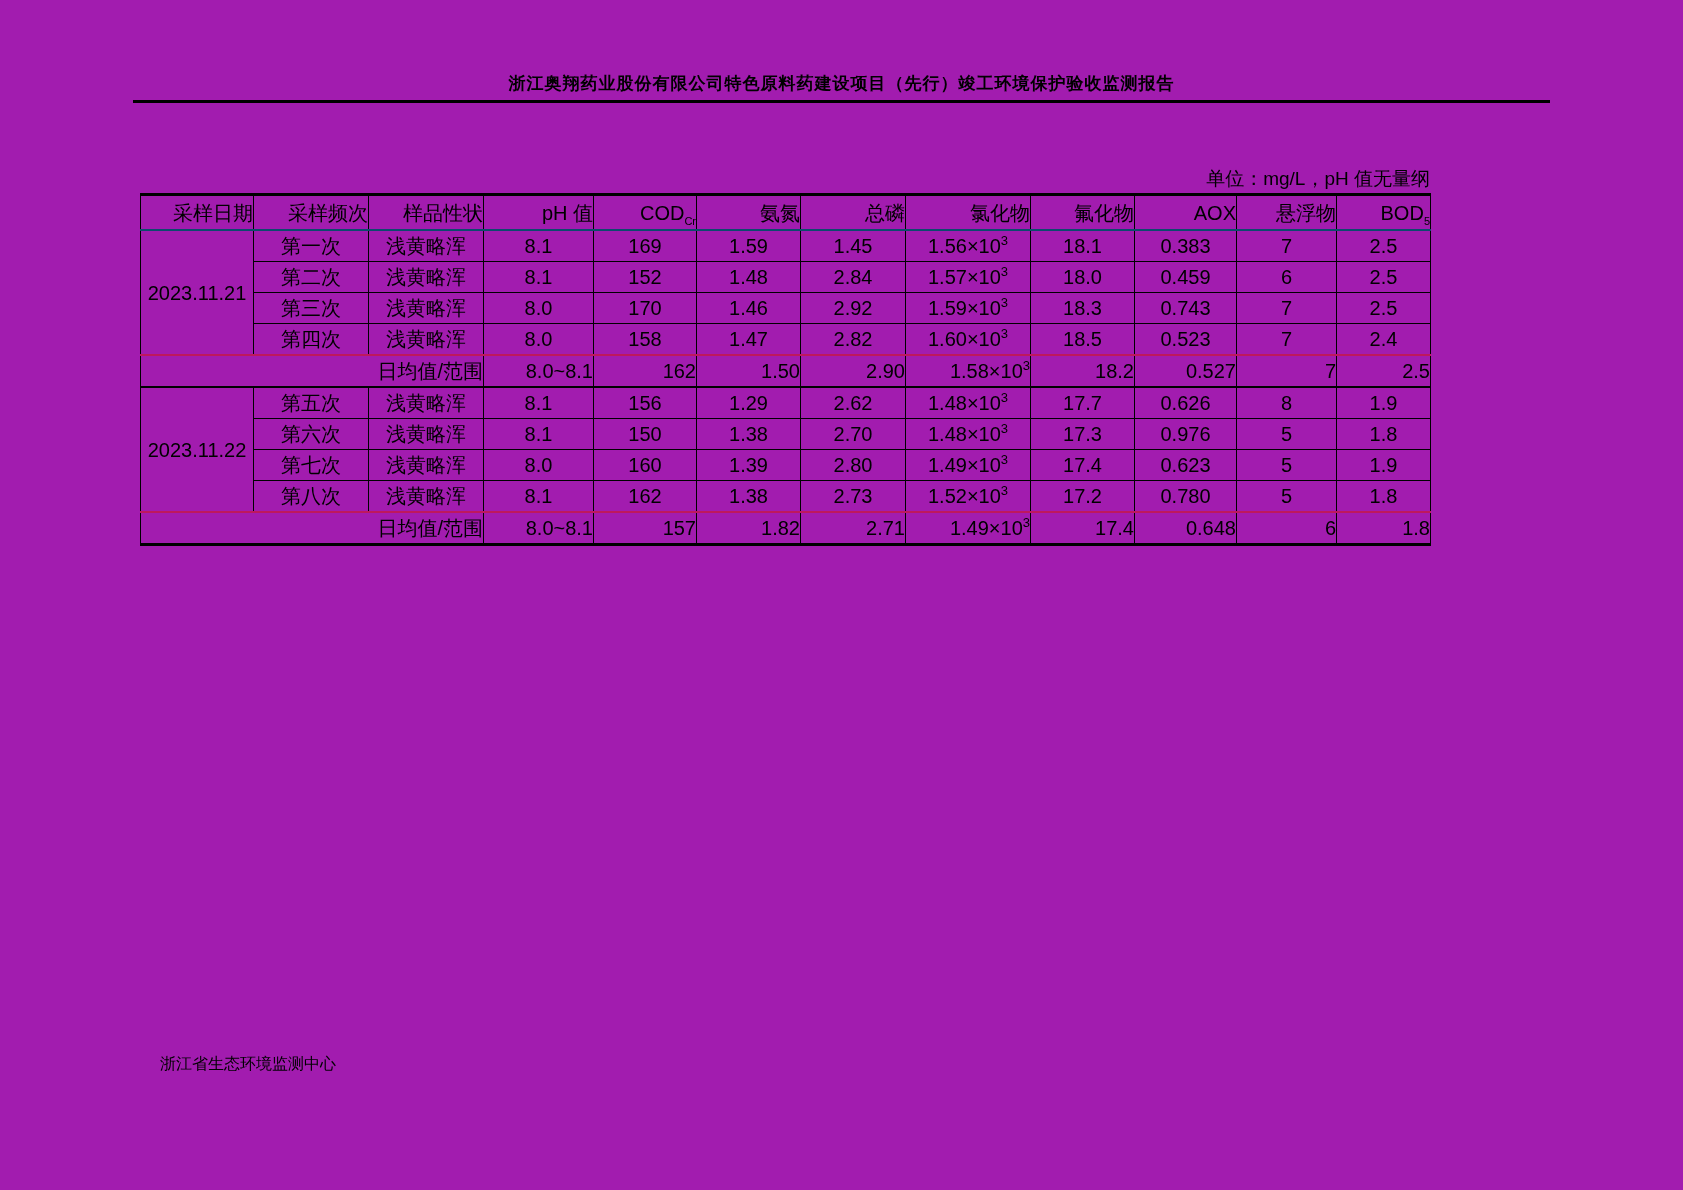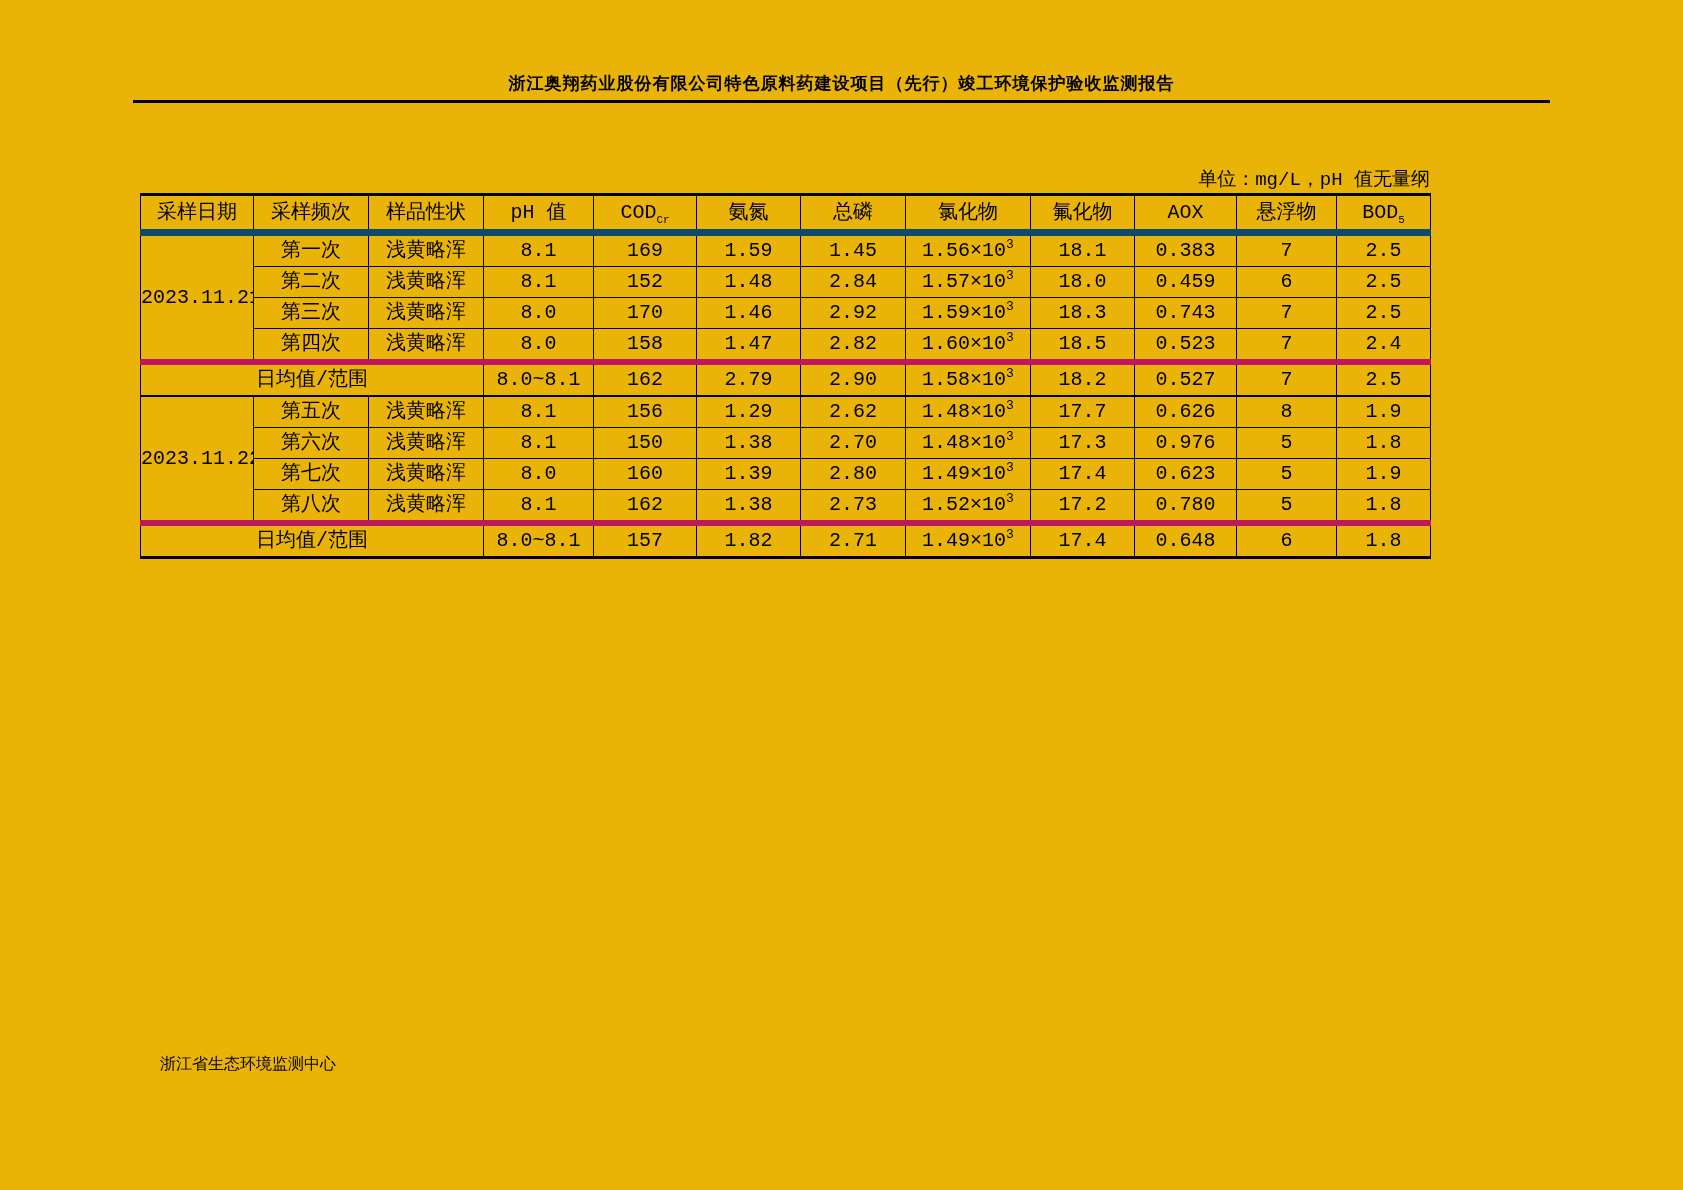--- a/index.html
+++ b/index.html
@@ -1,20 +1,20 @@
 <!DOCTYPE html>
 <html><head>
 <meta charset="utf-8">
 <style>
   html,body{margin:0;padding:0;background:#888;}
   .page{
     position:relative;
     width:1683px;height:1190px;
-    background:#eab308;
-    font-family:Liberation Mono, monospace;
+    background:#a21caf;
+    font-family:Liberation Sans, sans-serif;
     color:#000;
     overflow:hidden;
   }
   .doc-header{
     position:absolute;left:133px;top:72px;width:1417px;
     text-align:center;font-size:17px;font-weight:bold;letter-spacing:1px;
   }
   .header-rule{
     position:absolute;left:133px;top:100px;width:1417px;height:3px;background:#000;
   }
@@ -29,25 +29,25 @@
   .table-wrap{position:absolute;left:140px;top:193px;}
   table.montable{
     border-collapse:collapse;table-layout:fixed;width:1290px;
     font-size:20px;
   }
   table.montable th,table.montable td{
     border:1px solid #000;text-align:center;vertical-align:middle;
     padding:0;line-height:1.1;white-space:nowrap;overflow:hidden;
   }
   table.montable thead th{
-    height:33px;font-weight:normal;border-top:3px solid #000;border-bottom:7px solid #0c4a6e;
+    height:33px;font-weight:normal;border-top:3px solid #000;border-bottom:2px solid #0c4a6e;text-align:right;
   }
   table.montable tbody td{height:30px;}
   table.montable tr.summary td{
-    border-top:6px solid #be185d;border-bottom:2px solid #000;
+    border-top:2px solid #be185d;border-bottom:2px solid #000;text-align:right;
   }
   table.montable tr.summary.last td{border-bottom:3px solid #000;}
   table.montable sup{font-size:13px;vertical-align:super;line-height:0;}
   table.montable sub{font-size:11px;vertical-align:sub;line-height:0;}
   .footer-org{
     position:absolute;left:160px;top:1054px;font-size:16px;text-align:right;
   }
   .page-number{
     position:absolute;left:140px;top:1054px;width:1290px;
     text-align:center;font-size:17px;
@@ -148,21 +148,21 @@
             <td>1.60×10<sup>3</sup></td>
             <td>18.5</td>
             <td>0.523</td>
             <td>7</td>
             <td>2.4</td>
           </tr>
           <tr class="summary">
             <td colspan="3">日均值/范围</td>
             <td>8.0~8.1</td>
             <td>162</td>
-            <td>2.79</td>
+            <td>1.50</td>
             <td>2.90</td>
             <td>1.58×10<sup>3</sup></td>
             <td>18.2</td>
             <td>0.527</td>
             <td>7</td>
             <td>2.5</td>
           </tr>
           <tr>
             <td rowspan="4">2023.11.22</td>
             <td>第五次</td>

